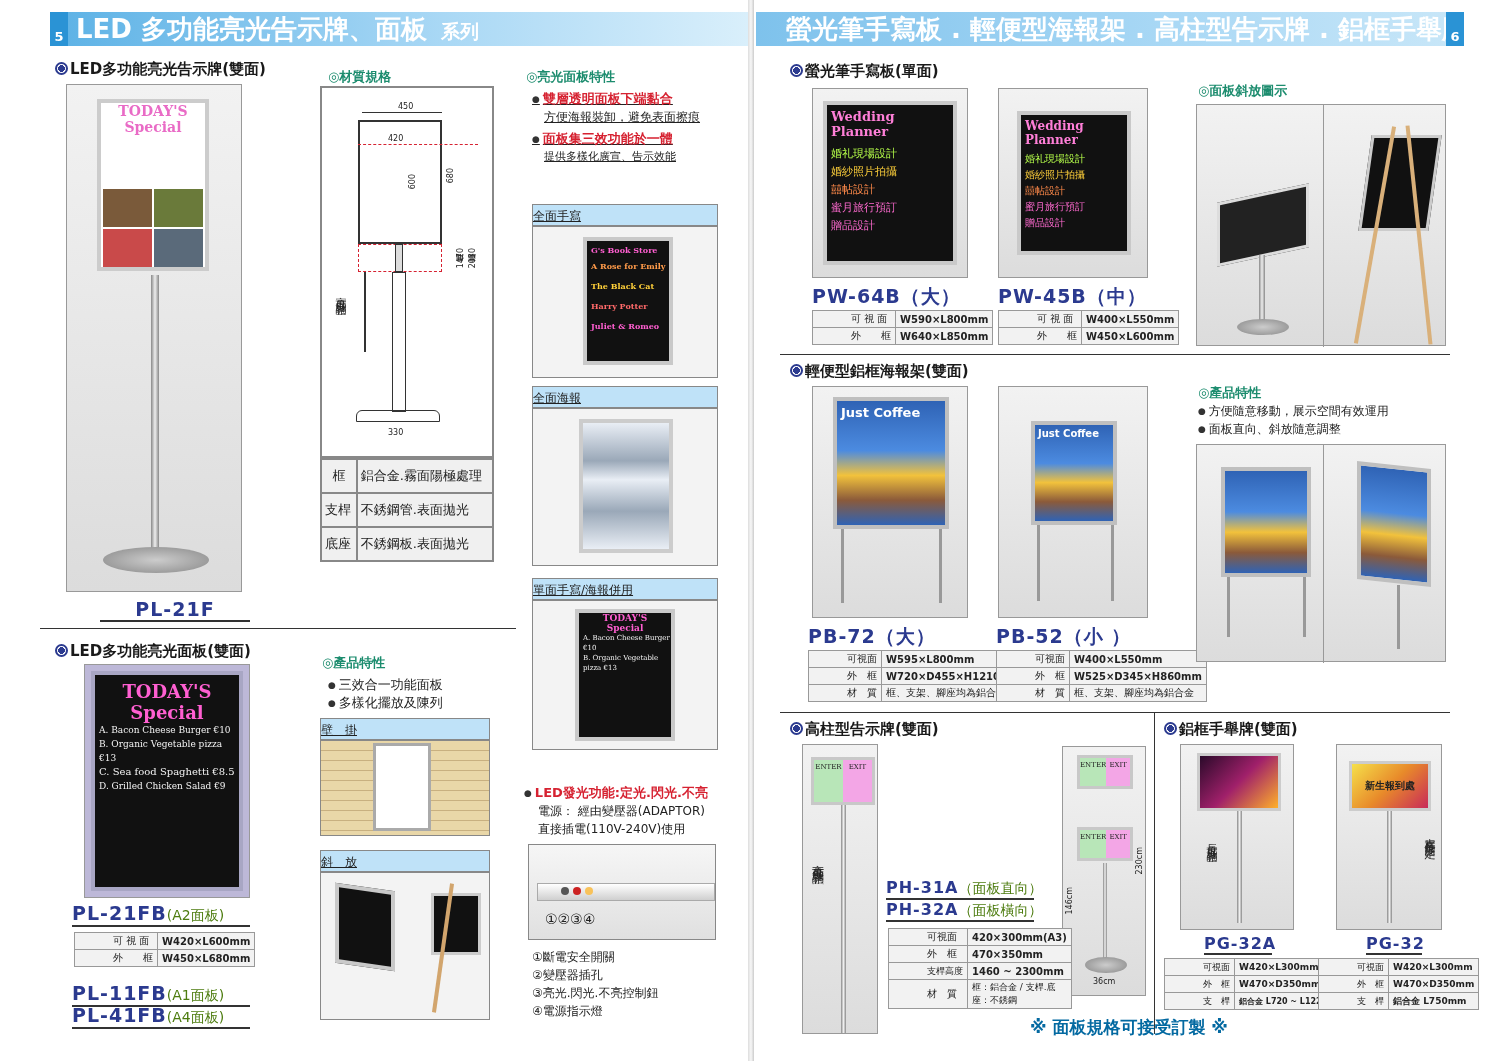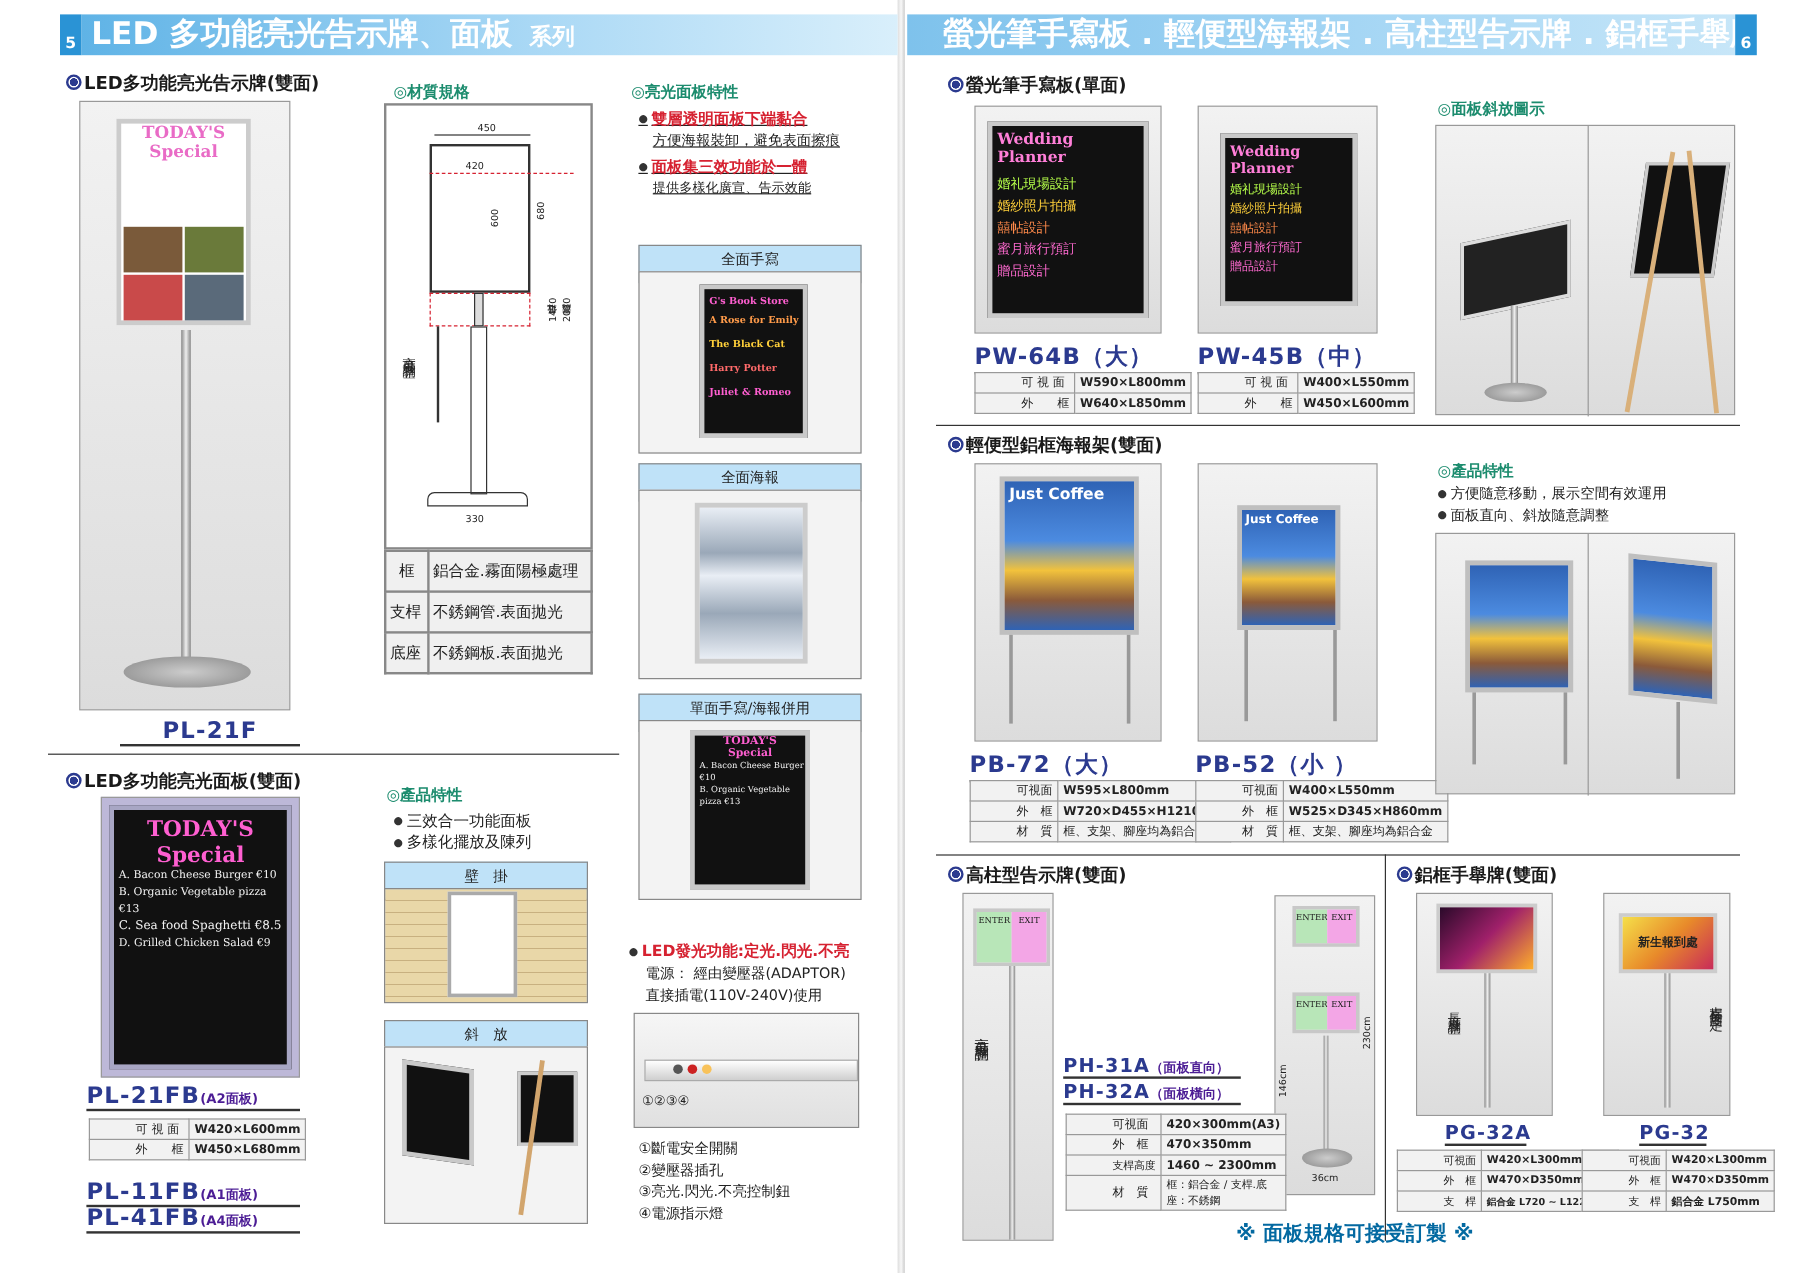--- a/index.html
+++ b/index.html
@@ -11,24 +11,24 @@
   .banner .series { font-size: 19px; margin-left: 14px; }
   .pg-num { top: 12px; width: 18px; height: 34px; background: #2a93d5; color: #fff; font-size: 13px; line-height: 50px; text-align: center; font-weight: bold; }
   .h-section { font-size: 15px; font-weight: bold; color: #1a1a1a; white-space: nowrap; }
   .h-section .dot { display: inline-block; width: 13px; height: 13px; border-radius: 50%; border: 2px solid #2b3a8f; background: radial-gradient(circle,#2b3a8f 50%,#fff 55%); vertical-align: -1px; margin-right: 2px; }
   .h-sub { font-size: 13px; color: #1c8c6e; font-weight: bold; white-space: nowrap; }
   .h-sub::before { content: "◎"; }
   .red { color: #d62231; font-weight: bold; font-size: 13px; }
   .txt { font-size: 12px; color: #222; line-height: 18px; }
   .bullet::before { content: "●"; font-size: 9px; margin-right: 3px; vertical-align: 1px; color: #333; }
   .photo { border: 1px solid #999; background: linear-gradient(180deg,#f2f2f2,#dcdcdc); }
-  .panel-label { background: #bfe2f8; border: 1px solid #888; text-align: center; font-size: 12px; height: 32px; line-height: 22px; }
+  .panel-label { background: #bfe2f8; border: 1px solid #888; font-size: 12px; height: 22px; line-height: 22px; text-decoration: underline; }
   .panel-box { border: 1px solid #888; background: #f3f3f3; }
   .model { font-weight: bold; color: #2b3a8f; font-size: 19px; letter-spacing: 1px; border-bottom: 2px solid #333; white-space: nowrap; }
-  .model small { font-size: 11px; color: #4c1d95; font-weight: bold; letter-spacing: 0; }
+  .model small { font-size: 14px; color: #4d7c0f; font-weight: normal; letter-spacing: 0; }
   table.spec { border-collapse: collapse; font-size: 10px; background: #f2f2f2; }
   table.spec td { border: 1.5px solid #999; padding: 1px 4px; height: 17px; white-space: nowrap; }
   table.spec td.k { color: #222; padding-left: 38px; }
   table.spec td.v { font-weight: bold; }
   table.mat { border-collapse: collapse; font-size: 13px; background: #f0f0f0; }
   table.mat td { border: 2px solid #888; padding: 4px 3px; height: 34px; white-space: nowrap; }
   .chalk { background: #111; border: 4px solid #c9c9c9; color: #e957b8; font-family: "DejaVu Serif", serif; }
   .chalk .t { color: #ff5fd1; font-weight: bold; text-align: center; }
   .chalk .l { color: #f3f3f3; font-size: 7px; padding-left: 4px; line-height: 10px; }
   .pole { background: linear-gradient(90deg,#888,#eee,#888); }
@@ -189,21 +189,21 @@
 <div class="abs" style="left:524px; top:784px; width:210px;">
   <div class="red bullet">LED發光功能:定光.閃光.不亮</div>
   <div class="txt" style="padding-left:14px;">電源： 經由變壓器(ADAPTOR)</div>
   <div class="txt" style="padding-left:14px;">直接插電(110V-240V)使用</div>
 </div>
 <div class="abs panel-box" style="left:528px; top:844px; width:188px; height:96px; background:linear-gradient(180deg,#f6f6f6,#e0e0e0);">
   <div class="abs" style="left:8px; top:38px; width:178px; height:18px; background:linear-gradient(180deg,#fff,#cfcfcf); border:1px solid #aaa;"></div>
   <div class="abs" style="left:32px; top:42px; width:8px; height:8px; border-radius:50%; background:#555;"></div>
   <div class="abs" style="left:44px; top:42px; width:8px; height:8px; border-radius:50%; background:#c22;"></div>
   <div class="abs" style="left:56px; top:42px; width:8px; height:8px; border-radius:50%; background:#f8c25a;"></div>
-  <div class="abs" style="left:6px; top:66px; font-size:11px;">①②③④</div>
+  <div class="abs" style="left:16px; top:66px; font-size:14px;">①②③④</div>
 </div>
 <div class="abs" style="left:532px; top:948px;">
   <div class="txt">①斷電安全開關</div>
   <div class="txt">②變壓器插孔</div>
   <div class="txt">③亮光.閃光.不亮控制鈕</div>
   <div class="txt">④電源指示燈</div>
 </div>
 
 <div class="abs banner" style="left:756px; width:690px; padding-left:30px; background:linear-gradient(90deg,#7ec2ec,#a9d8f5 60%,#c7e6f8);">
   <span>螢光筆手寫板 . 輕便型海報架 . 高柱型告示牌 . 鋁框手舉牌</span><span class="series">系列</span>

